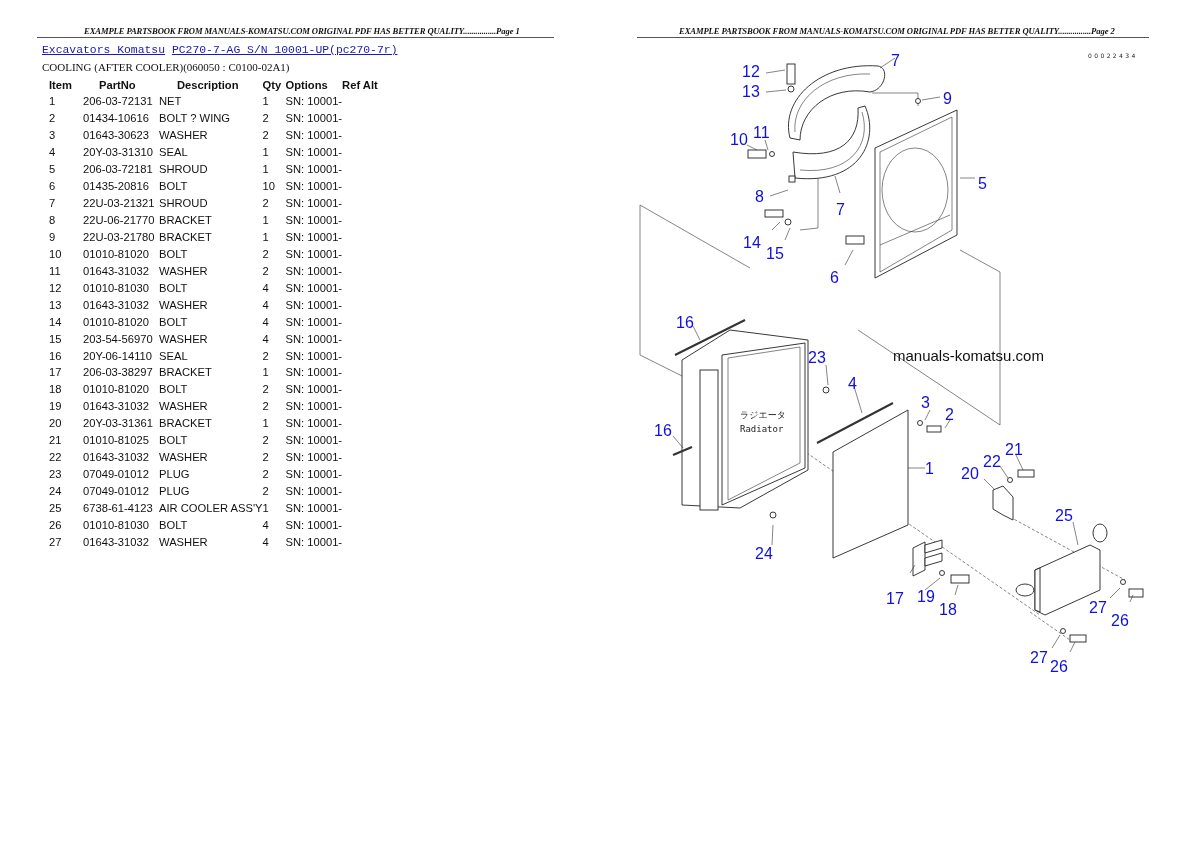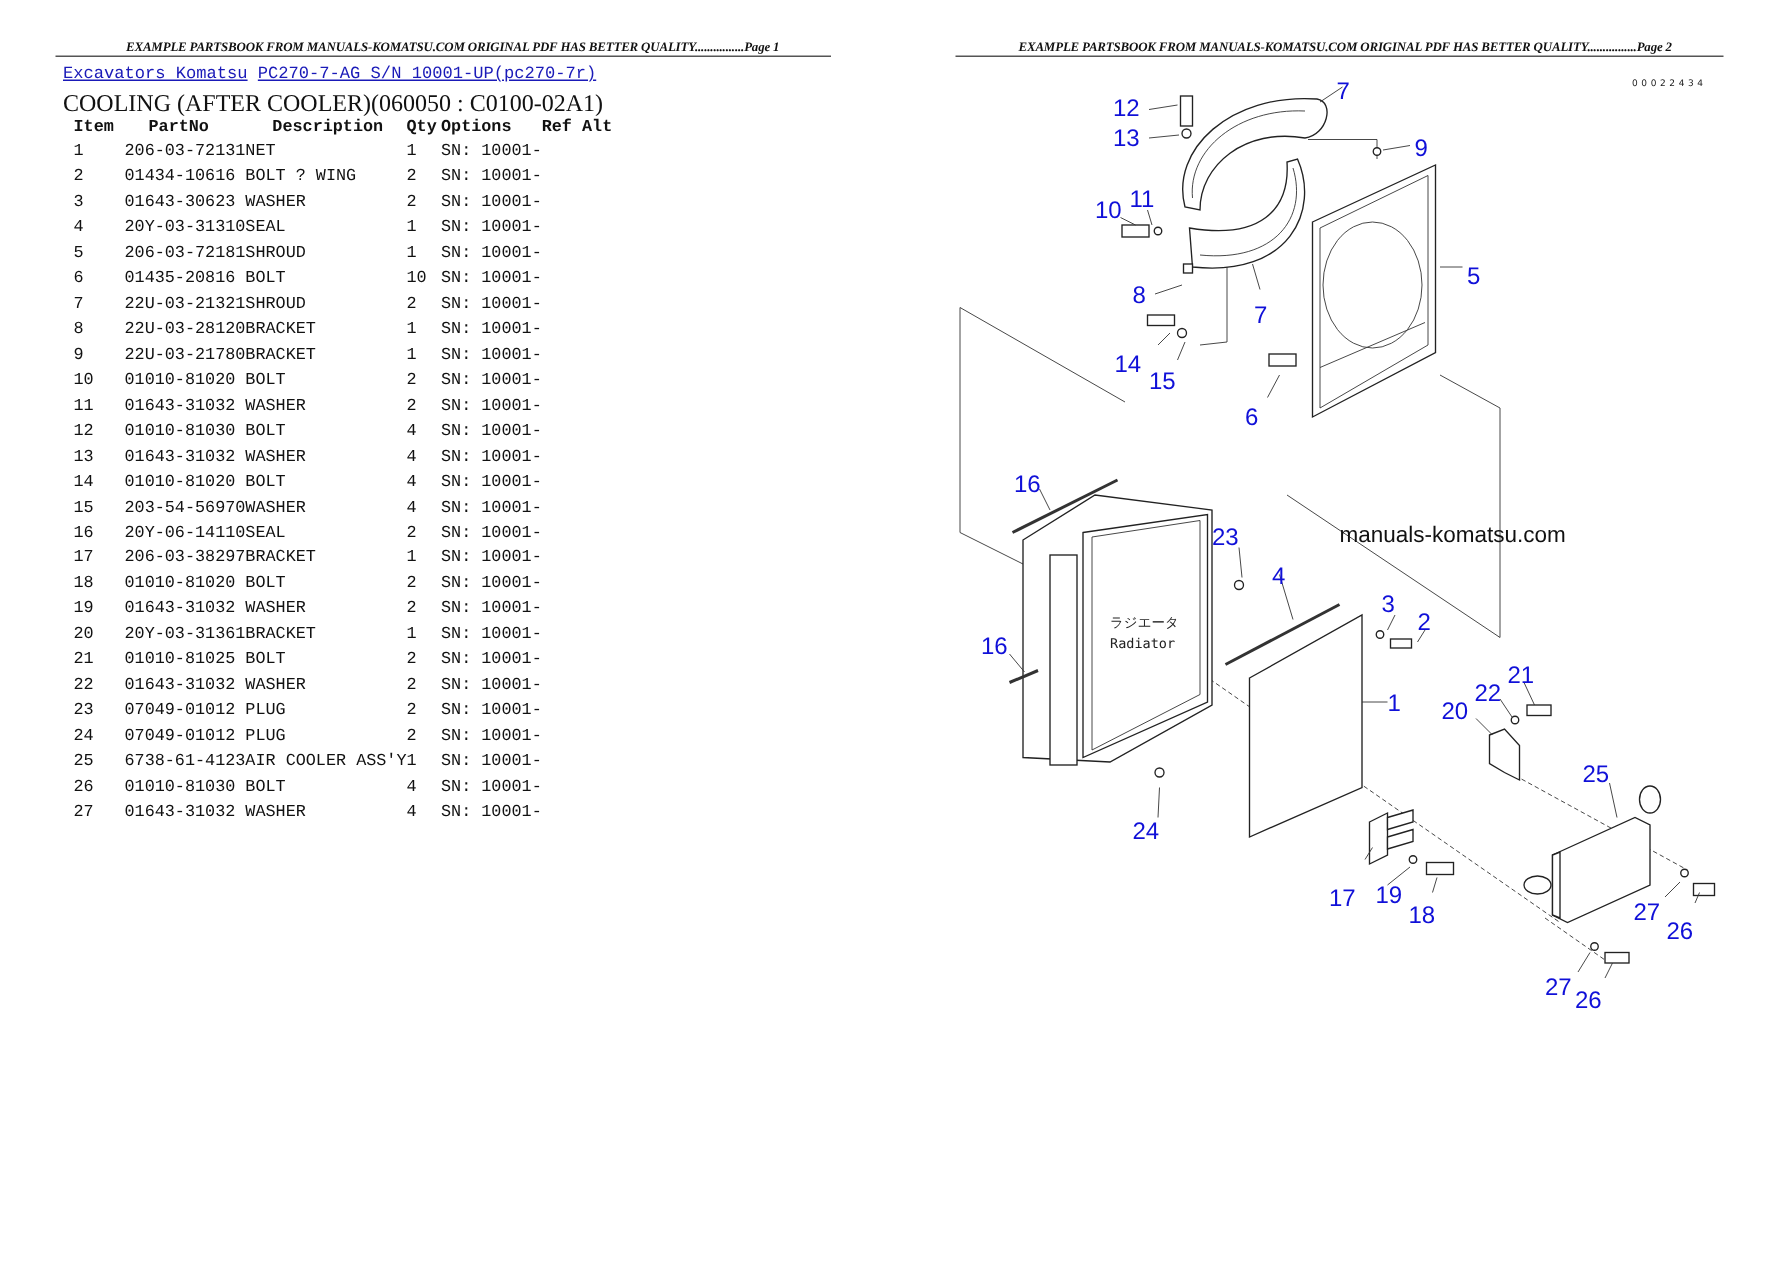--- a/index.html
+++ b/index.html
@@ -8,22 +8,22 @@
   .page.p1 { left:0; width:595px; }
   .page.p2 { left:595px; width:595px; }
   .hdr { position:absolute; top:26px; font-family:"Liberation Serif", serif; font-style:italic; font-weight:bold; font-size:8.6px; letter-spacing:-0.1px; white-space:nowrap; color:#111; }
   .p1 .hdr { left:84px; }
   .p2 .hdr { left:84px; }
   .hrule { position:absolute; top:37px; height:0; border-top:1px solid #555; }
   .p1 .hrule { left:37px; width:517px; }
   .p2 .hrule { left:42px; width:512px; }
   .crumbs { position:absolute; left:42px; top:44px; font-family:Liberation Mono, monospace; font-size:11.4px; white-space:nowrap; }
   .crumbs a { color:#1a1ab8; text-decoration:underline; }
-  .section { position:absolute; left:42px; top:61px; font-family:"Liberation Serif", serif; font-size:16px; white-space:nowrap; }
-  table.parts { position:absolute; left:44px; top:76px; border-collapse:collapse; font-family:Liberation Mono, monospace; font-size:11.2px; }
+  .section { position:absolute; left:42px; top:61px; font-family:"Liberation Serif", serif; font-size:11px; white-space:nowrap; }
+  table.parts { position:absolute; left:44px; top:76px; border-collapse:collapse; font-family:Liberation Sans, sans-serif; font-size:11.2px; }
   table.parts th { font-weight:bold; text-align:left; padding:0; height:17px; white-space:nowrap; }
   table.parts td { padding:0; height:16.95px; white-space:nowrap; vertical-align:middle; }
   .c-item { width:34px; padding-left:5px !important; }
   th.c-item { padding-left:5px !important; }
   .c-part { width:76px; }
   .c-desc { width:103px; }
   .c-qty { width:23px; }
   .c-opt { width:54px; }
   .c-ref { width:50px; }
   th.c-part { padding-left:16px !important; width:60px; }
@@ -112,21 +112,21 @@
         <tr>
           <td class="c-item">7</td>
           <td class="c-part">22U-03-21321</td>
           <td class="c-desc">SHROUD</td>
           <td class="c-qty">2</td>
           <td class="c-opt">SN: 10001-</td>
           <td class="c-ref"></td>
         </tr>
         <tr>
           <td class="c-item">8</td>
-          <td class="c-part">22U-03-28120</td>
+          <td class="c-part">22U-06-21770</td>
           <td class="c-desc">BRACKET</td>
           <td class="c-qty">1</td>
           <td class="c-opt">SN: 10001-</td>
           <td class="c-ref"></td>
         </tr>
         <tr>
           <td class="c-item">9</td>
           <td class="c-part">22U-03-21780</td>
           <td class="c-desc">BRACKET</td>
           <td class="c-qty">1</td>

